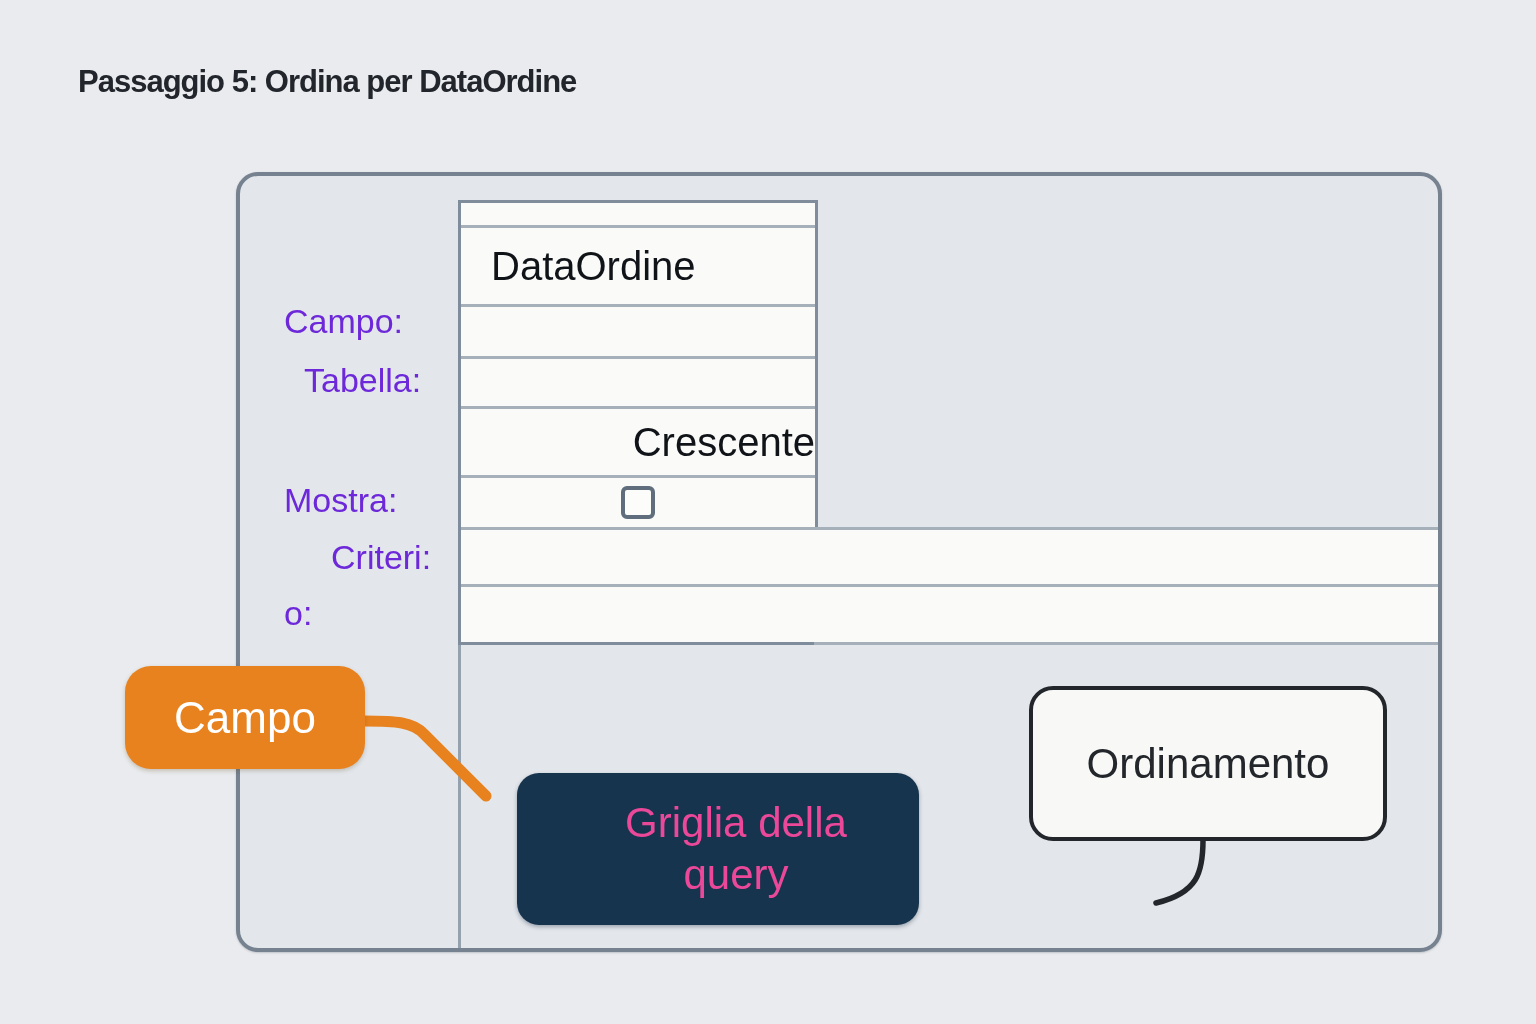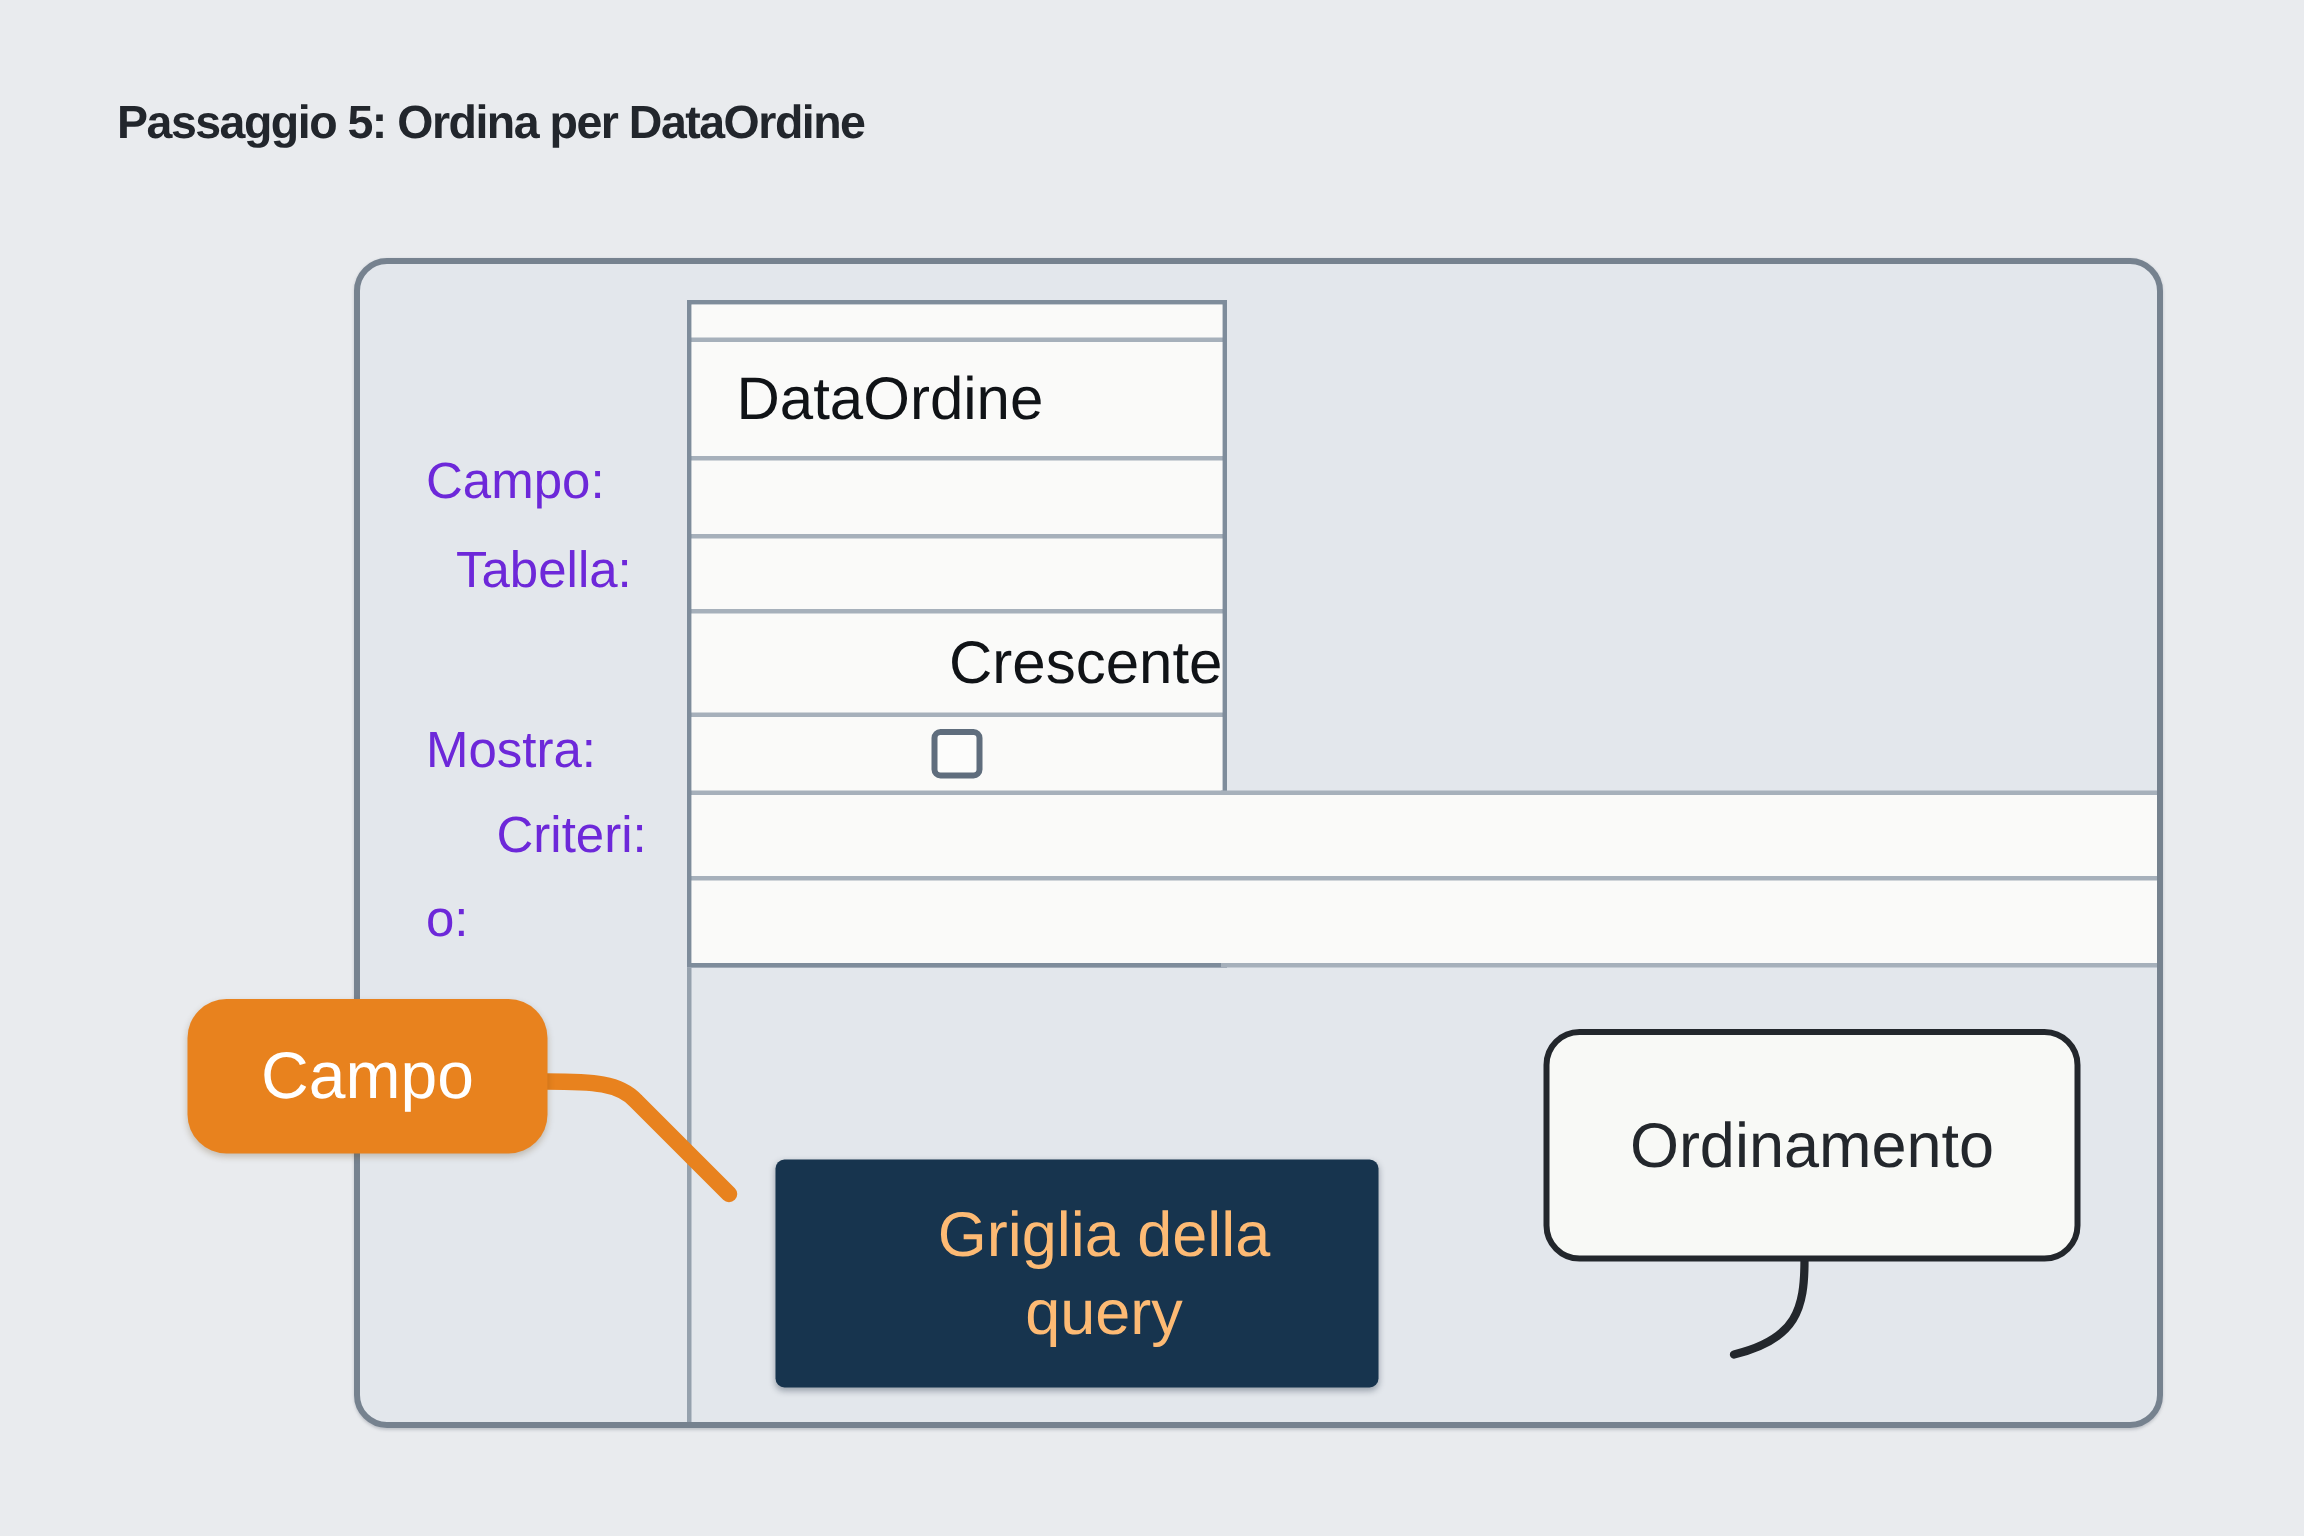--- a/index.html
+++ b/index.html
@@ -87,22 +87,22 @@
     box-sizing:border-box;text-align:center;z-index:5;
   }
   .callout-campo{
     left:125px;top:666px;width:240px;height:103px;
     background:#e8821e;border-radius:26px;
     color:#ffffff;font-size:44px;font-weight:500;
     box-shadow:0 2px 4px rgba(90,60,10,.25);
   }
   .callout-grid{
     left:517px;top:773px;width:402px;height:152px;
-    background:#17344e;border-radius:6px;
-    color:#fdba74;font-size:42px;font-weight:500;line-height:52px;
+    background:#17344e;border-radius:22px;
+    color:#ec4899;font-size:42px;font-weight:500;line-height:52px;
     box-shadow:0 2px 4px rgba(20,35,55,.35);
     padding-left:36px;
   }
   .callout-sort{
     left:1029px;top:686px;width:358px;height:155px;
     background:#f8f9f6;border:4px solid #23272c;border-radius:24px;
     color:#23272c;font-size:42px;font-weight:500;line-height:52px;
   }
   .callout-line{display:block;}
 

